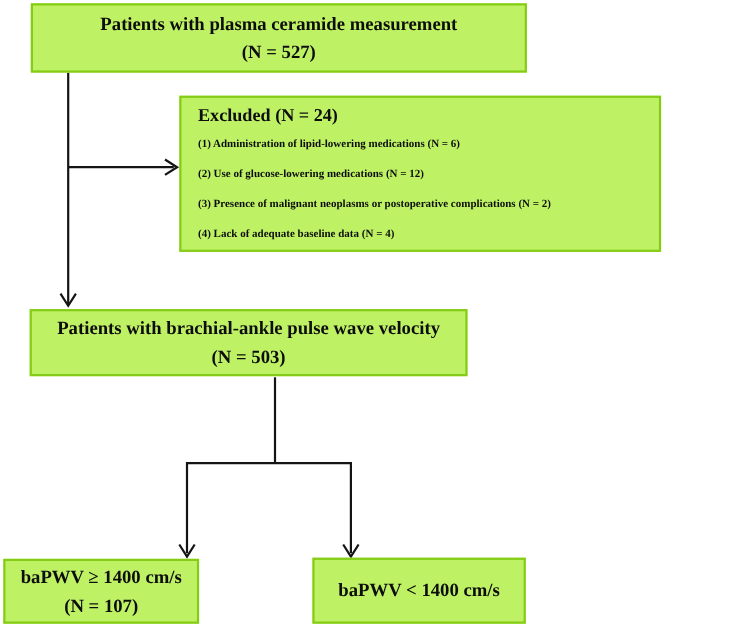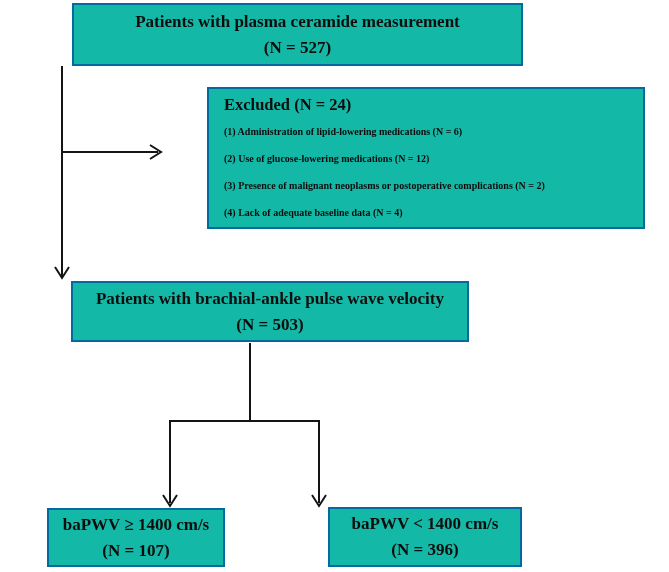--- a/index.html
+++ b/index.html
@@ -25,23 +25,22 @@
     height: 572px;
   }
   .connectors path {
     stroke: #141414;
     stroke-width: 2;
     fill: none;
   }
   .fbox {
     position: absolute;
     box-sizing: border-box;
-    border: 2px solid #0369a1;
-    background: #14b8a6;
-    margin-left: 44px;
+    border: 2px solid #84cc16;
+    background: #bef264;
   }
   .center2 {
     display: flex;
     flex-direction: column;
     align-items: center;
     justify-content: center;
     text-align: center;
   }
   .center2 .l1 {
     font-size: 17px;
@@ -107,16 +106,15 @@
     <span class="l2">(N = 503)</span>
   </div>
 
   <div id="box-bl" class="fbox center2">
     <span class="l1">baPWV ≥ 1400 cm/s</span>
     <span class="l2">(N = 107)</span>
   </div>
 
   <div id="box-br" class="fbox center2">
     <span class="l1">baPWV &lt; 1400 cm/s</span>
-    <span class="l2">(N = 396)</span>
   </div>
 
 </div>
 
 </body></html>

